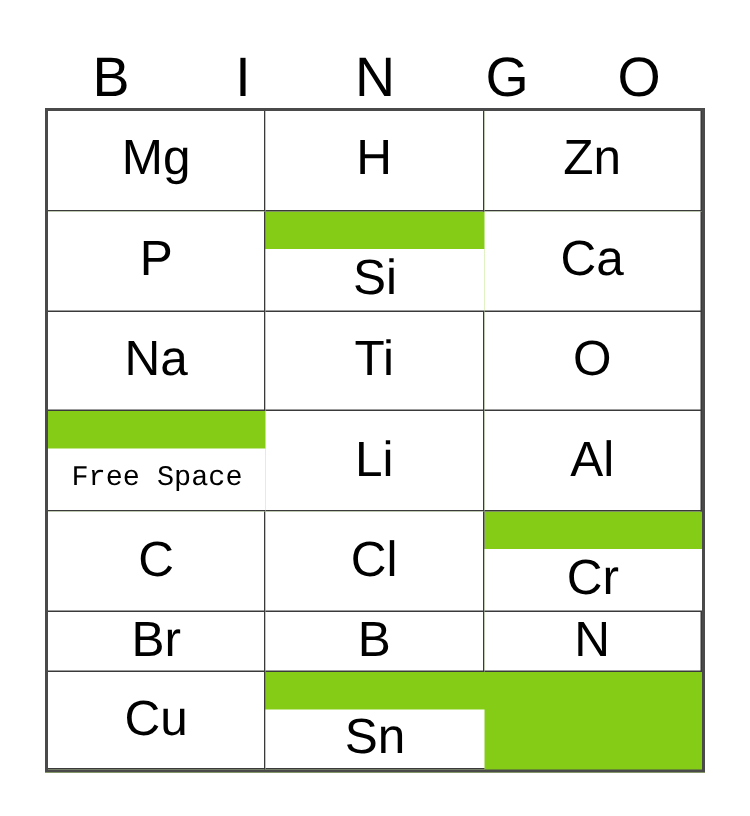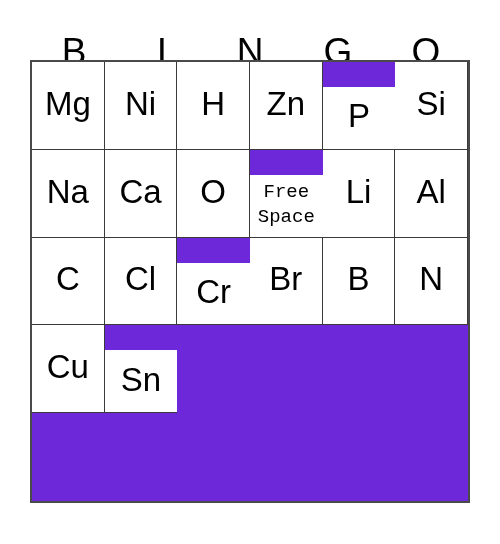--- a/index.html
+++ b/index.html
@@ -44,28 +44,28 @@
     line-height: 40px;
     font-weight: 400;
     letter-spacing: 0px;
     color: #000000;
   }
 
   
   #grid {
     position: absolute;
     left: 30px;
-    top: 60px;
+    top: 72px;
     width: 440px;
     height: 443px;
     box-sizing: border-box;
     border: 2px solid #4a4a4a;
-    background: #6d28d9;
+    background: #84cc16;
     display: grid;
-    grid-template-columns: repeat(6, 1fr);
+    grid-template-columns: repeat(3, 1fr);
     grid-template-rows: repeat(5, 1fr);
   }
   .cell {
     position: relative;
     box-sizing: border-box;
     border-right: 1px solid #3a3a3a;
     border-bottom: 1px solid #3a3a3a;
     display: flex;
     align-items: center;
     justify-content: center;
@@ -107,42 +107,42 @@
     <div class="header-cell">G</div>
     <div class="header-cell">O</div>
   </div>
 
   <div id="grid">
 
     <div class="cell">
         <span class="cell-text">Mg</span>
       </div>
     <div class="cell">
-        <span class="cell-text">Ni</span>
-      </div>
-    <div class="cell">
         <span class="cell-text">H</span>
       </div>
     <div class="cell">
         <span class="cell-text">Zn</span>
       </div>
 
     <div class="cell">
         <span class="cell-text">P</span>
       </div>
     <div class="cell">
         <span class="cell-text">Si</span>
       </div>
     <div class="cell">
+        <span class="cell-text">Ca</span>
+      </div>
+    <div class="cell">
         <span class="cell-text">Na</span>
       </div>
+
     <div class="cell">
-        <span class="cell-text">Ca</span>
+        <span class="cell-text">Ti</span>
       </div>
-
     <div class="cell">
         <span class="cell-text">O</span>
       </div>
     <div class="cell">
         <span class="cell-text free">Free Space</span>
       </div>
     <div class="cell">
         <span class="cell-text">Li</span>
       </div>
     <div class="cell">

